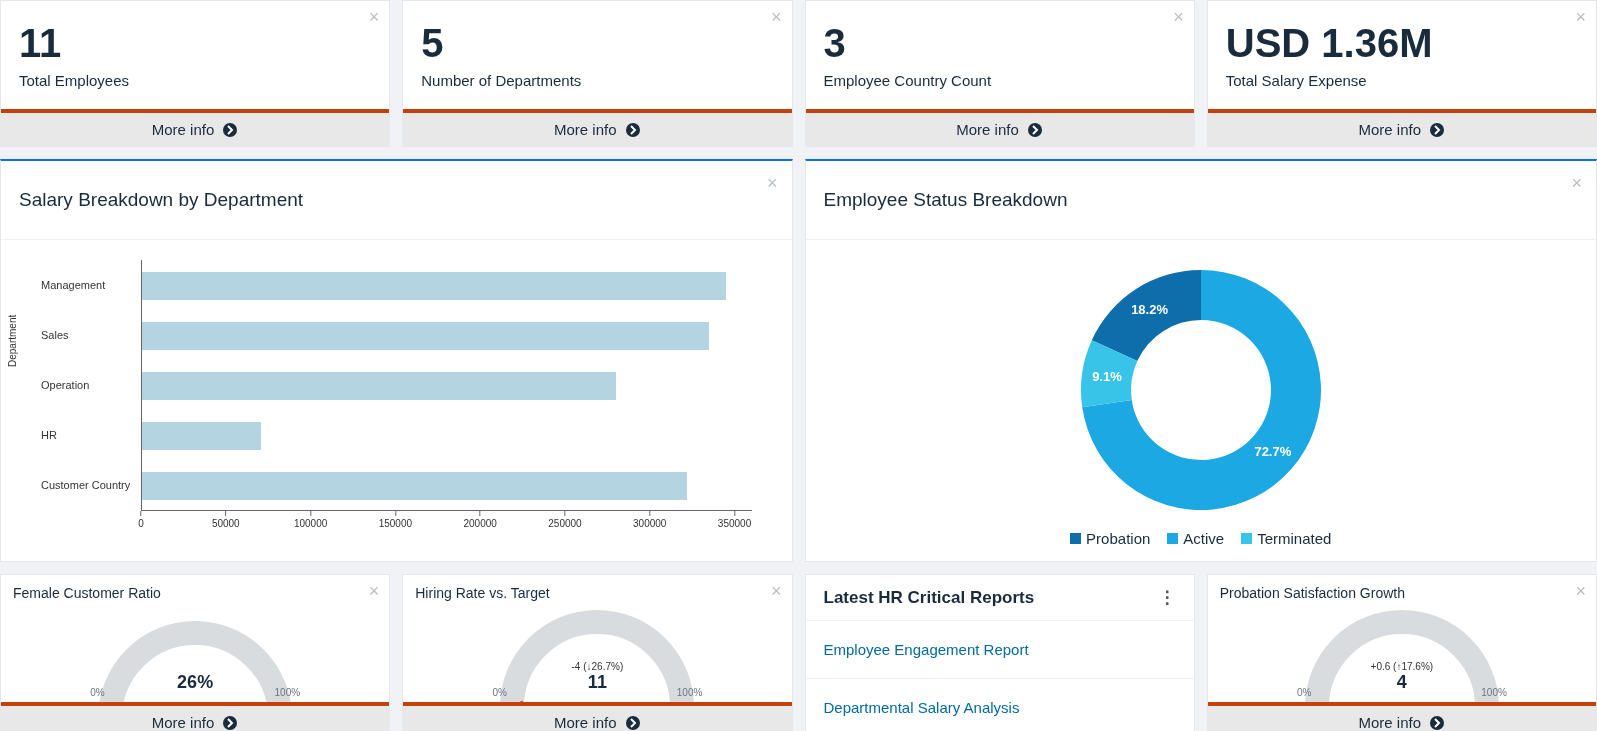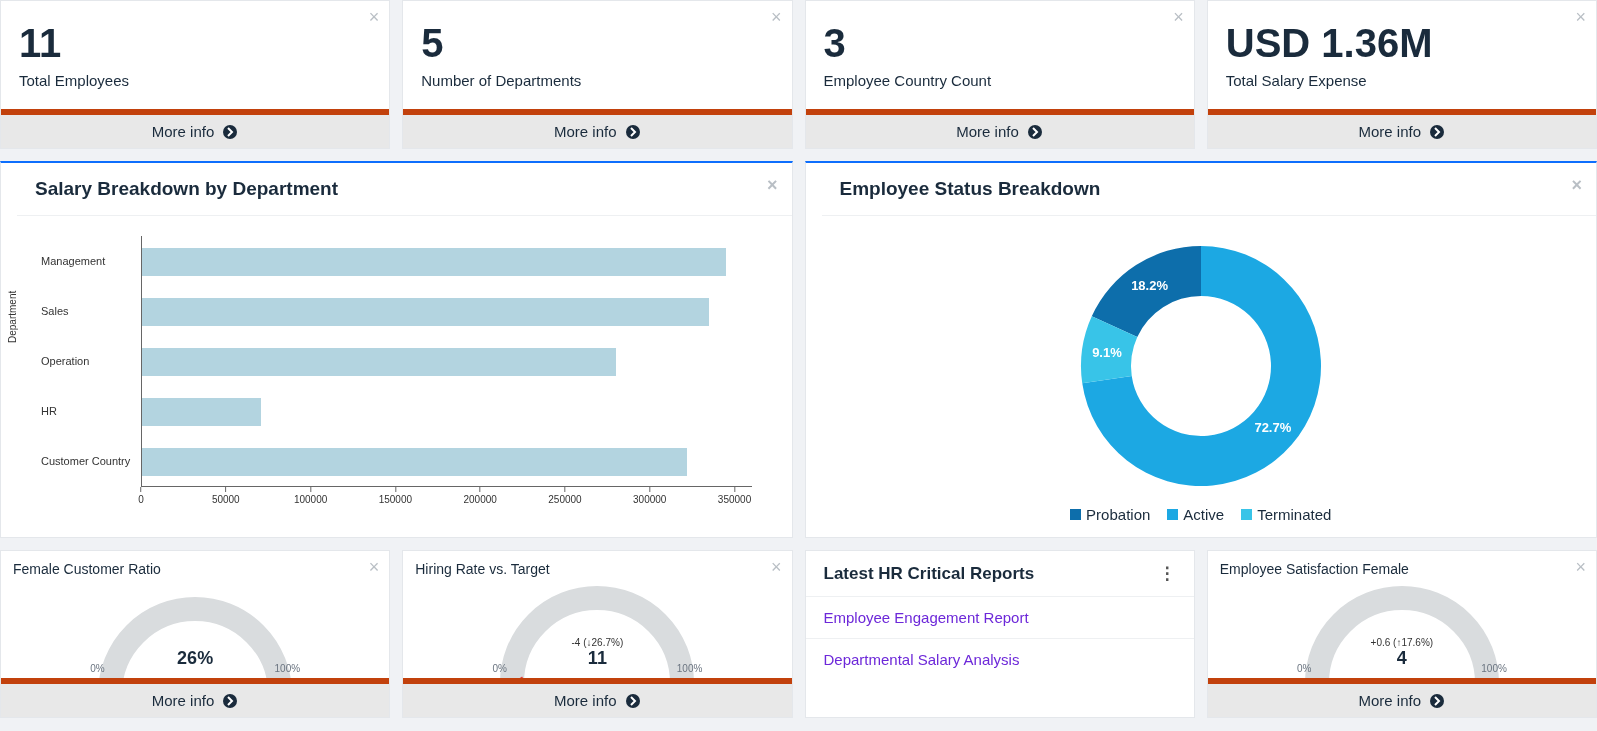--- a/index.html
+++ b/index.html
@@ -40,39 +40,38 @@
   color: #1a2b3c;
   padding: 0 18px 20px 18px;
 }
 .moreinfo {
   background: #e8e8e8;
   text-align: center;
   padding: 8px 0;
   font-size: 15px;
   color: #1a2b3c;
   cursor: pointer;
-  border-top: 6px solid #c2410c;
+  border-top: 4px solid #c2410c;
   margin-top: auto;
 }
 .moreinfo svg { vertical-align: -3px; margin-left: 4px; }
 
 .panel {
   background: #fff;
   border: 1px solid #e4e7eb;
   border-top: 2px solid #0d6efd;
   position: relative;
 }
 .panel-header {
-  padding: 15px 18px;
+  padding: 28px 18px;
   font-size: 19px;
-  font-weight: 700;
+  font-weight: 400;
   color: #1a2b3c;
   border-bottom: 1px solid #eef0f2;
   position: relative;
-  margin-left: 16px;
 }
 .panel .close-inside {
   position: absolute;
   right: 14px; top: 12px;
   color: #b9bfc5;
   font-size: 18px;
   cursor: pointer;
 }
 .row {
   display: flex;
@@ -86,24 +85,24 @@
   font-size: 14px;
   color: #1a2b3c;
   padding: 10px 12px 6px 12px;
   font-weight: 500;
 }
 .small-card { min-height: 150px; }
 .small-card .gaugebox { flex: 1; display: flex; align-items: flex-end; justify-content: center; padding: 0 10px 4px 10px; }
 
 
 .list-item {
-  padding: 12px 18px;
+  padding: 20px 18px;
   border-top: 1px solid #eef0f2;
   font-size: 15px;
-  color: #6d28d9;
+  color: #0369a1;
   cursor: pointer;
 }
 .list-header {
   padding: 12px 18px;
   font-size: 17px;
   font-weight: 600;
   display: flex;
   justify-content: space-between;
   align-items: center;
 }
@@ -376,21 +375,21 @@
     <div class="list-header">
       <span>Latest HR Critical Reports</span>
       <span class="kebab">⋮</span>
     </div>
     <div class="list-item"><span>Employee Engagement Report</span></div>
     <div class="list-item"><span>Departmental Salary Analysis</span></div>
   </div>
 
   <div class="card small-card">
     <span class="close">×</span>
-    <div class="small-title">Employee Satisfaction Female</div>
+    <div class="small-title">Probation Satisfaction Growth</div>
     <div class="gaugebox">
       <div style="display:flex;flex-direction:column;align-items:center;">
         <svg width="210" height="110" viewBox="0 0 210 110">
           <path d="M20,100 A85,85 0 0 1 190,100" stroke="#d9dcde" stroke-width="24" fill="none"></path>
           <path id="g-satisf" stroke="#2bba4a" stroke-width="24" fill="none" d="M20,100.00000000000001 A85,85 0 0 1 25.968998699498627,131.2905869781976"></path>
         </svg>
         <div class="gauge-center">
           <div class="delta">+0.6 (↑17.6%)</div>
           <div class="big">4</div>
         </div>

